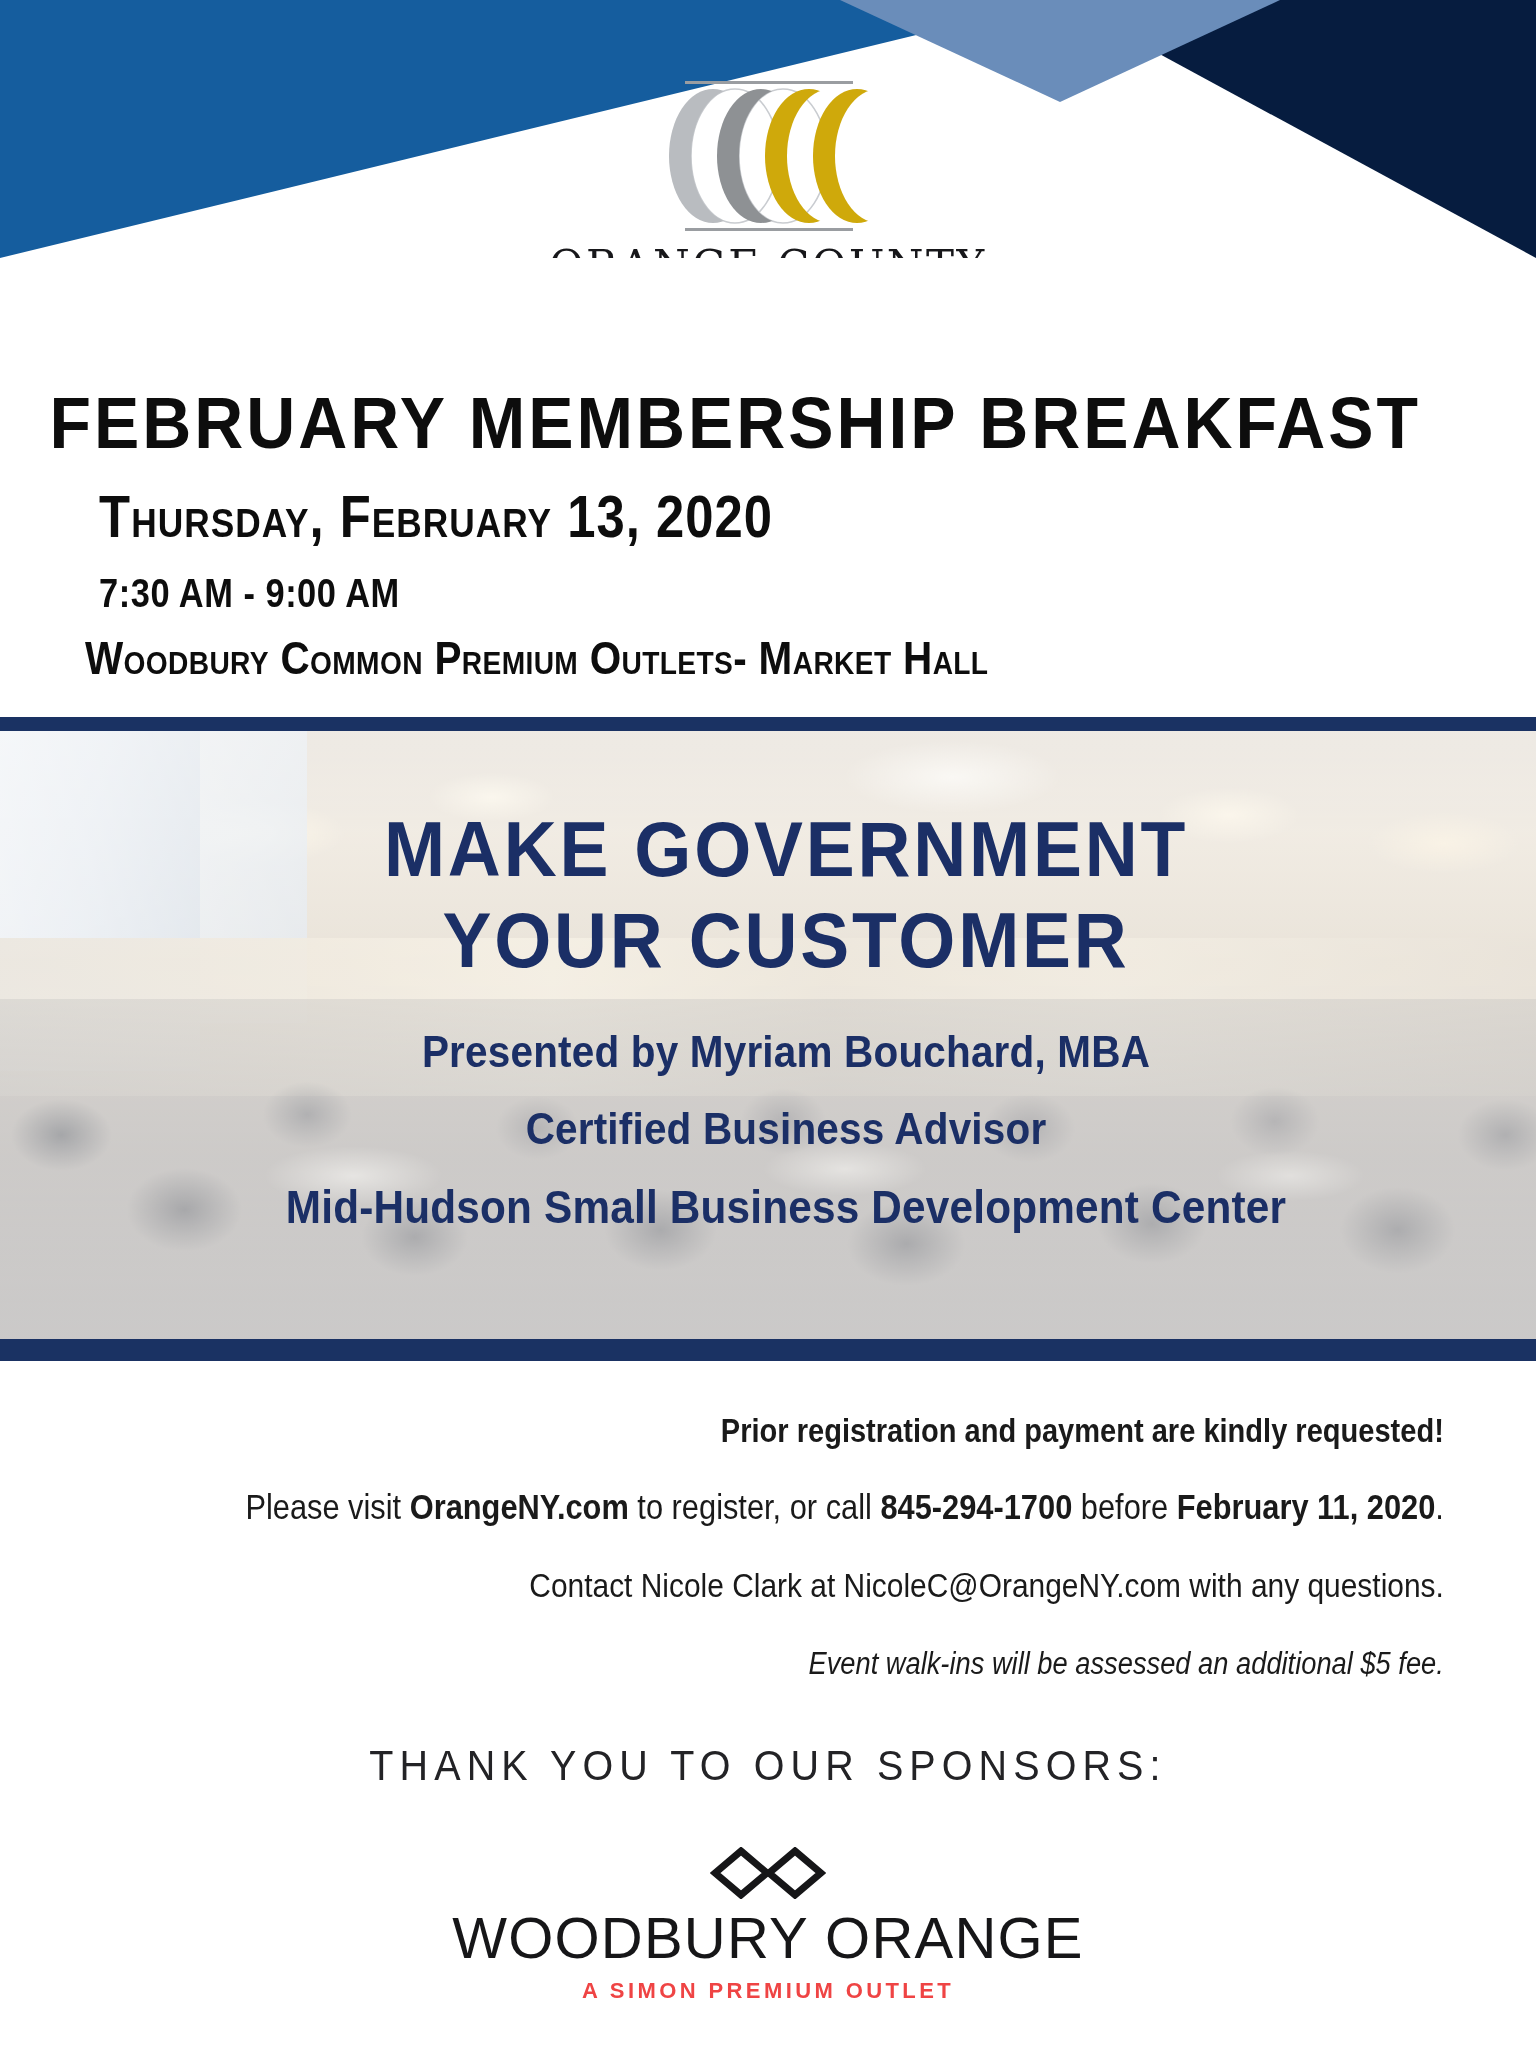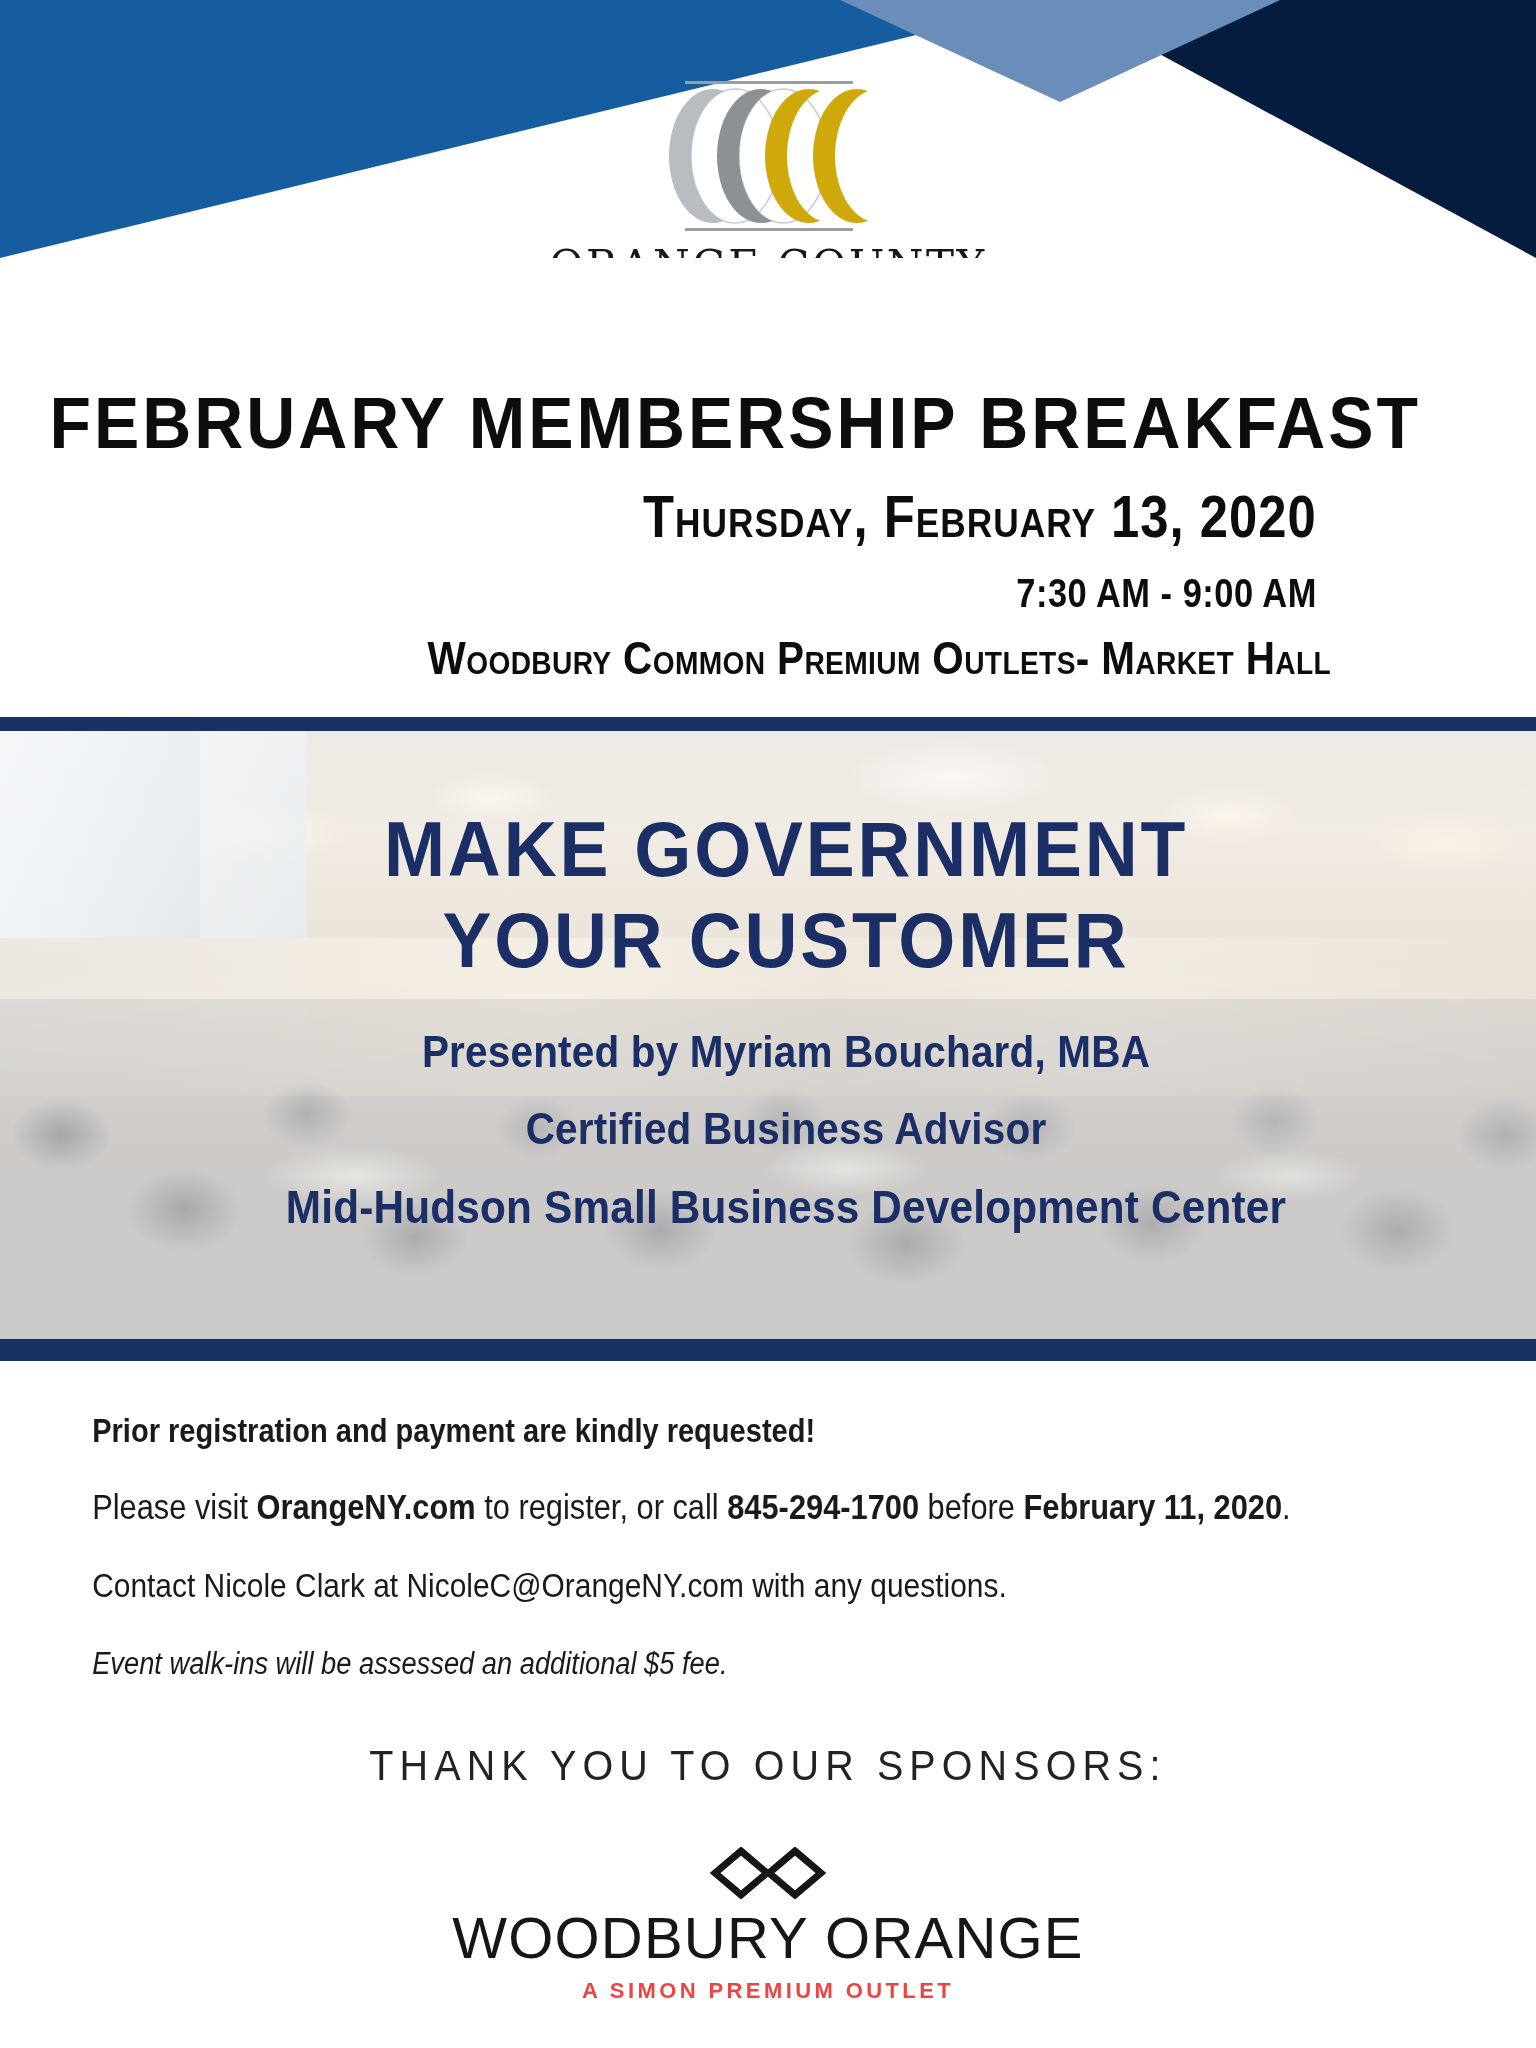--- a/index.html
+++ b/index.html
@@ -50,21 +50,21 @@
     letter-spacing: 2.5px;
     color: #17171a;
     line-height: 1.05;
     font-weight: 400;
   }
 
   
   .title-block {
     position: relative;
     width: 1416px;
-    text-align: right;
+    text-align: left;
     padding-top: 128px;
     box-sizing: border-box;
   }
   .main-title {
     font-family: "Liberation Sans Narrow", "Liberation Sans", sans-serif;
     font-weight: bold;
     font-size: 73px;
     letter-spacing: 3.2px;
     color: #0d0d0d;
     transform: scaleX(0.93);
@@ -241,21 +241,21 @@
     color: #1b2f66;
     transform: scaleX(0.92);
     line-height: 1.0;
     margin-top: 33px;
     white-space: nowrap;
   }
 
   
   .info {
     width: 1536px;
-    text-align: left;
+    text-align: right;
     padding-top: 53px;
     box-sizing: border-box;
   }
   .info-line {
     font-family: "Liberation Sans Narrow", "Liberation Sans", sans-serif;
     font-size: 33px;
     color: #1a1a1a;
     transform: scaleX(0.88);
     line-height: 1.0;
     white-space: nowrap;

